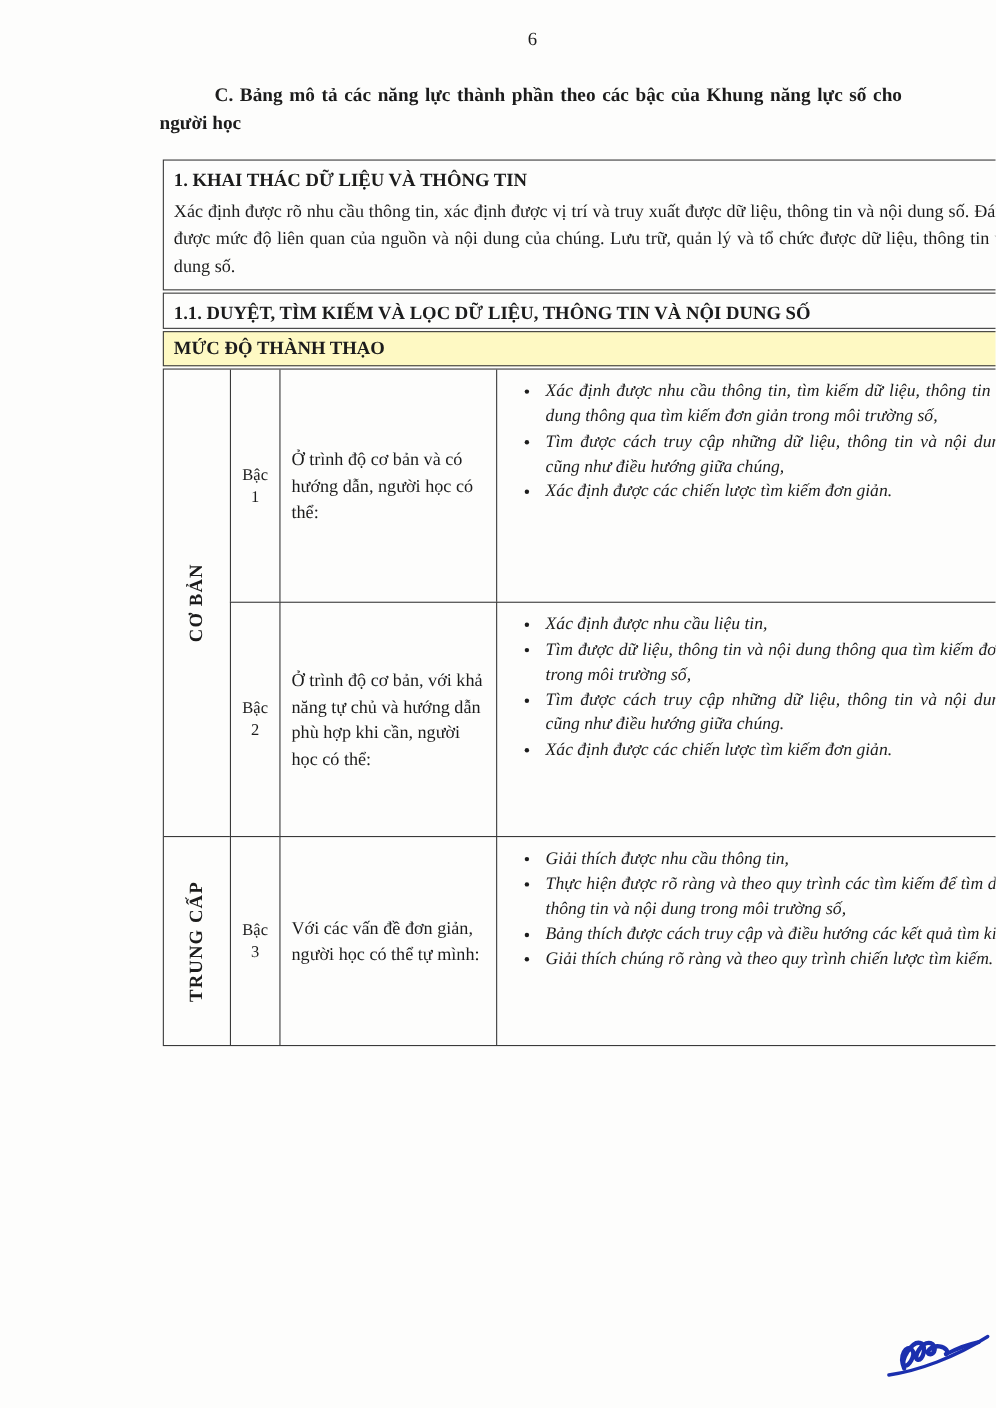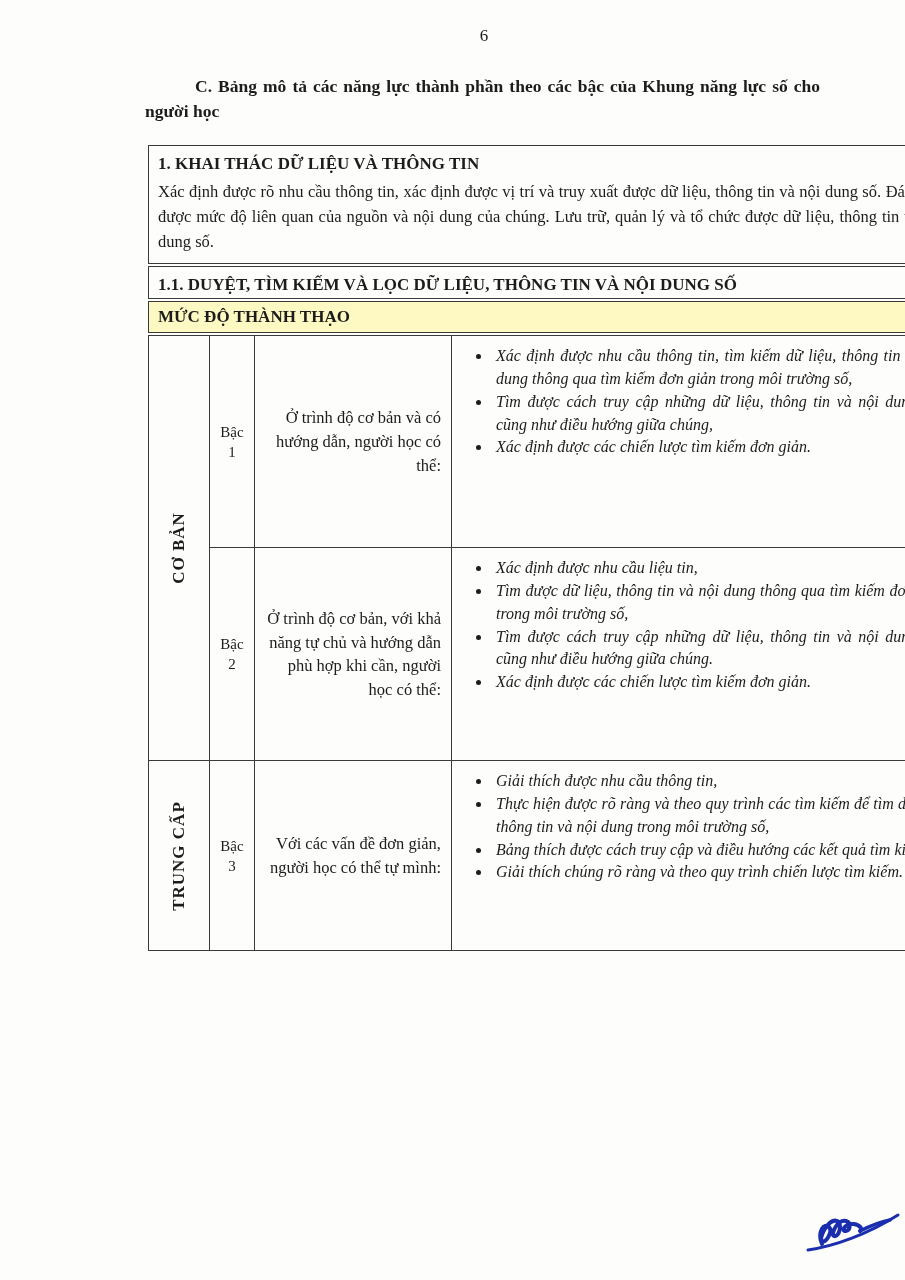--- a/index.html
+++ b/index.html
@@ -44,21 +44,21 @@
   }
   .grid{
     display:grid;
     grid-template-columns:60px 45px 197px 1fr;
     grid-template-rows:minmax(211px,auto) minmax(213px,auto) minmax(190px,auto);
     border:1.6px solid #3a3a3a;
     background:#fdfdfc;
   }
   .cell{min-width:0;}
   .c2{grid-column:2;border-left:1.4px solid #3a3a3a;}
-  .c3{grid-column:3;border-left:1.4px solid #3a3a3a;text-align:right;}
+  .c3{grid-column:3;border-left:1.4px solid #3a3a3a;}
   .c4{grid-column:4;border-left:1.4px solid #3a3a3a;}
   .r1{grid-row:1;}
   .r2{grid-row:2;border-top:1.4px solid #3a3a3a;}
   .r3{grid-row:3;border-top:1.4px solid #3a3a3a;}
   .g-basic{grid-column:1;grid-row:1/3;}
   .g-trung{grid-column:1;grid-row:3;border-top:1.4px solid #3a3a3a;}
   .vcell{display:flex;align-items:center;justify-content:center;}
   .vlabel{
     transform:rotate(-90deg);white-space:nowrap;
     font-weight:bold;font-size:17px;letter-spacing:1px;

